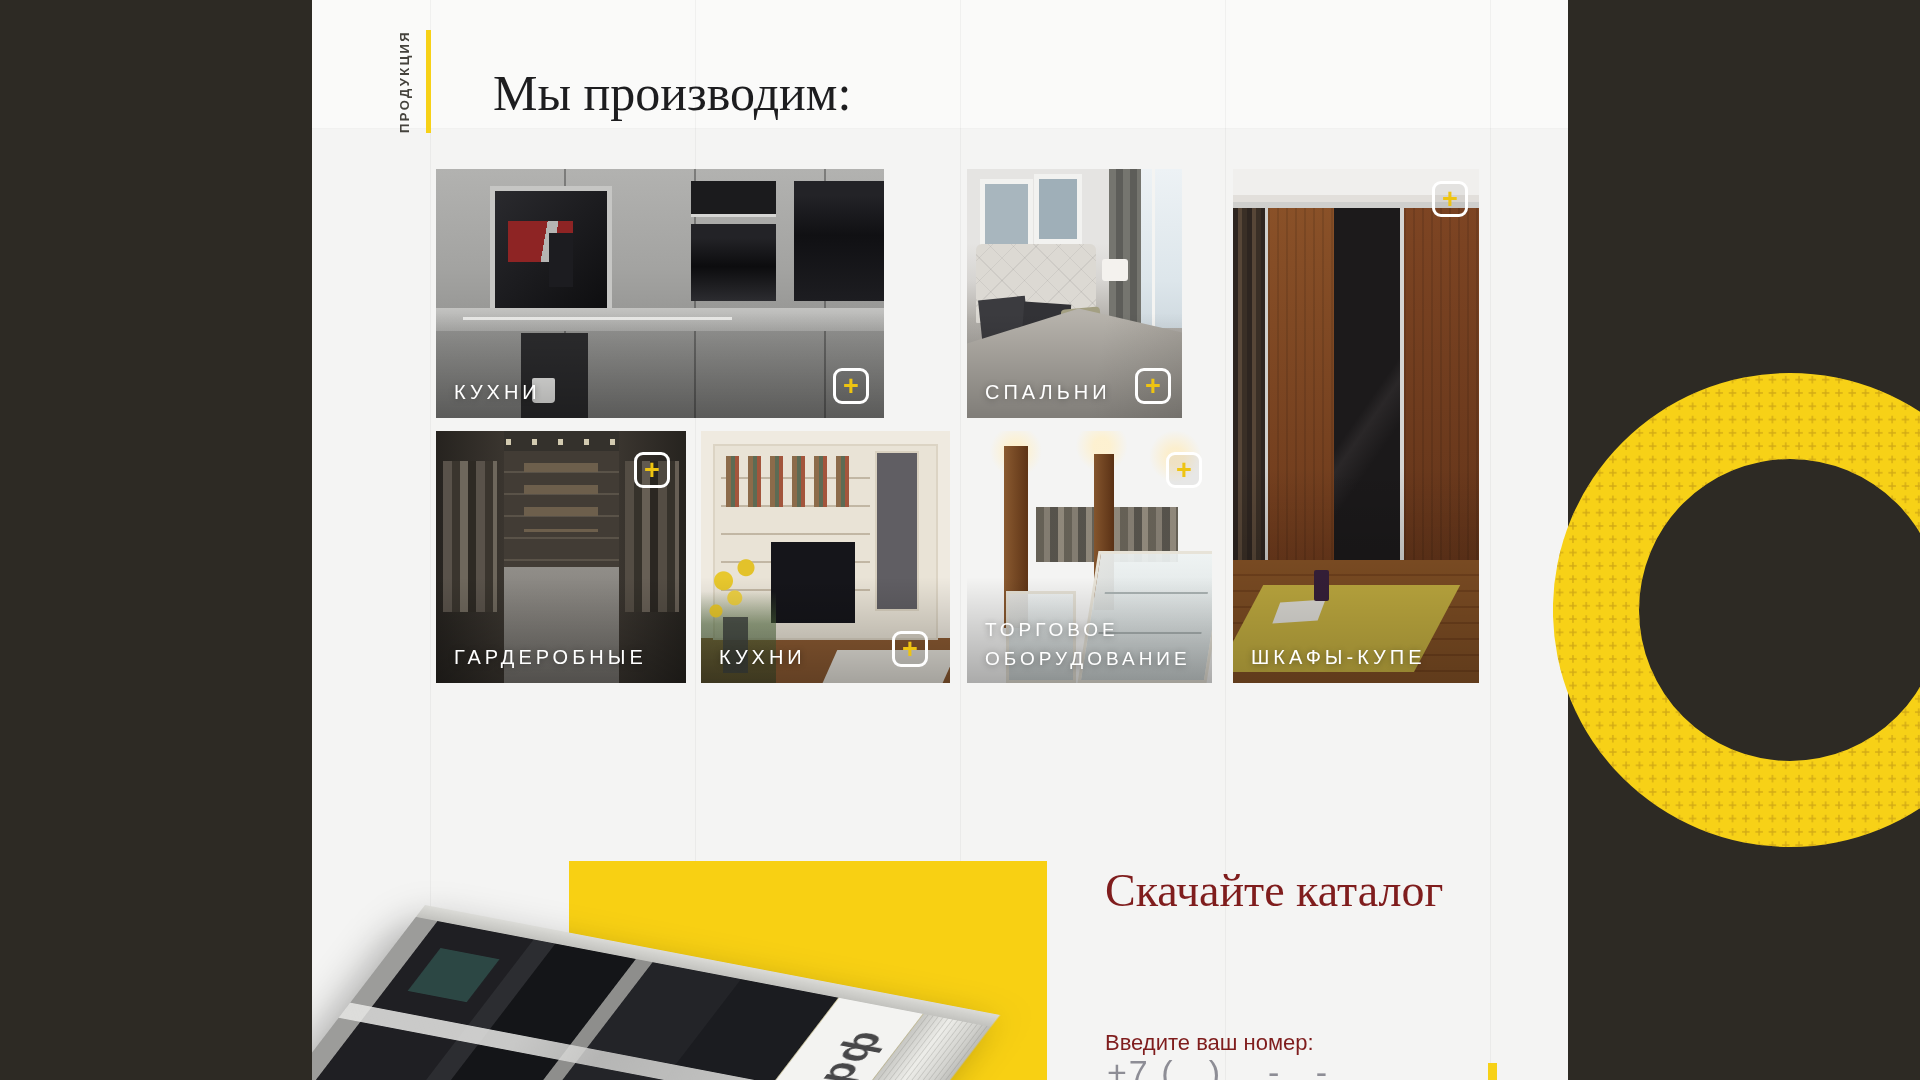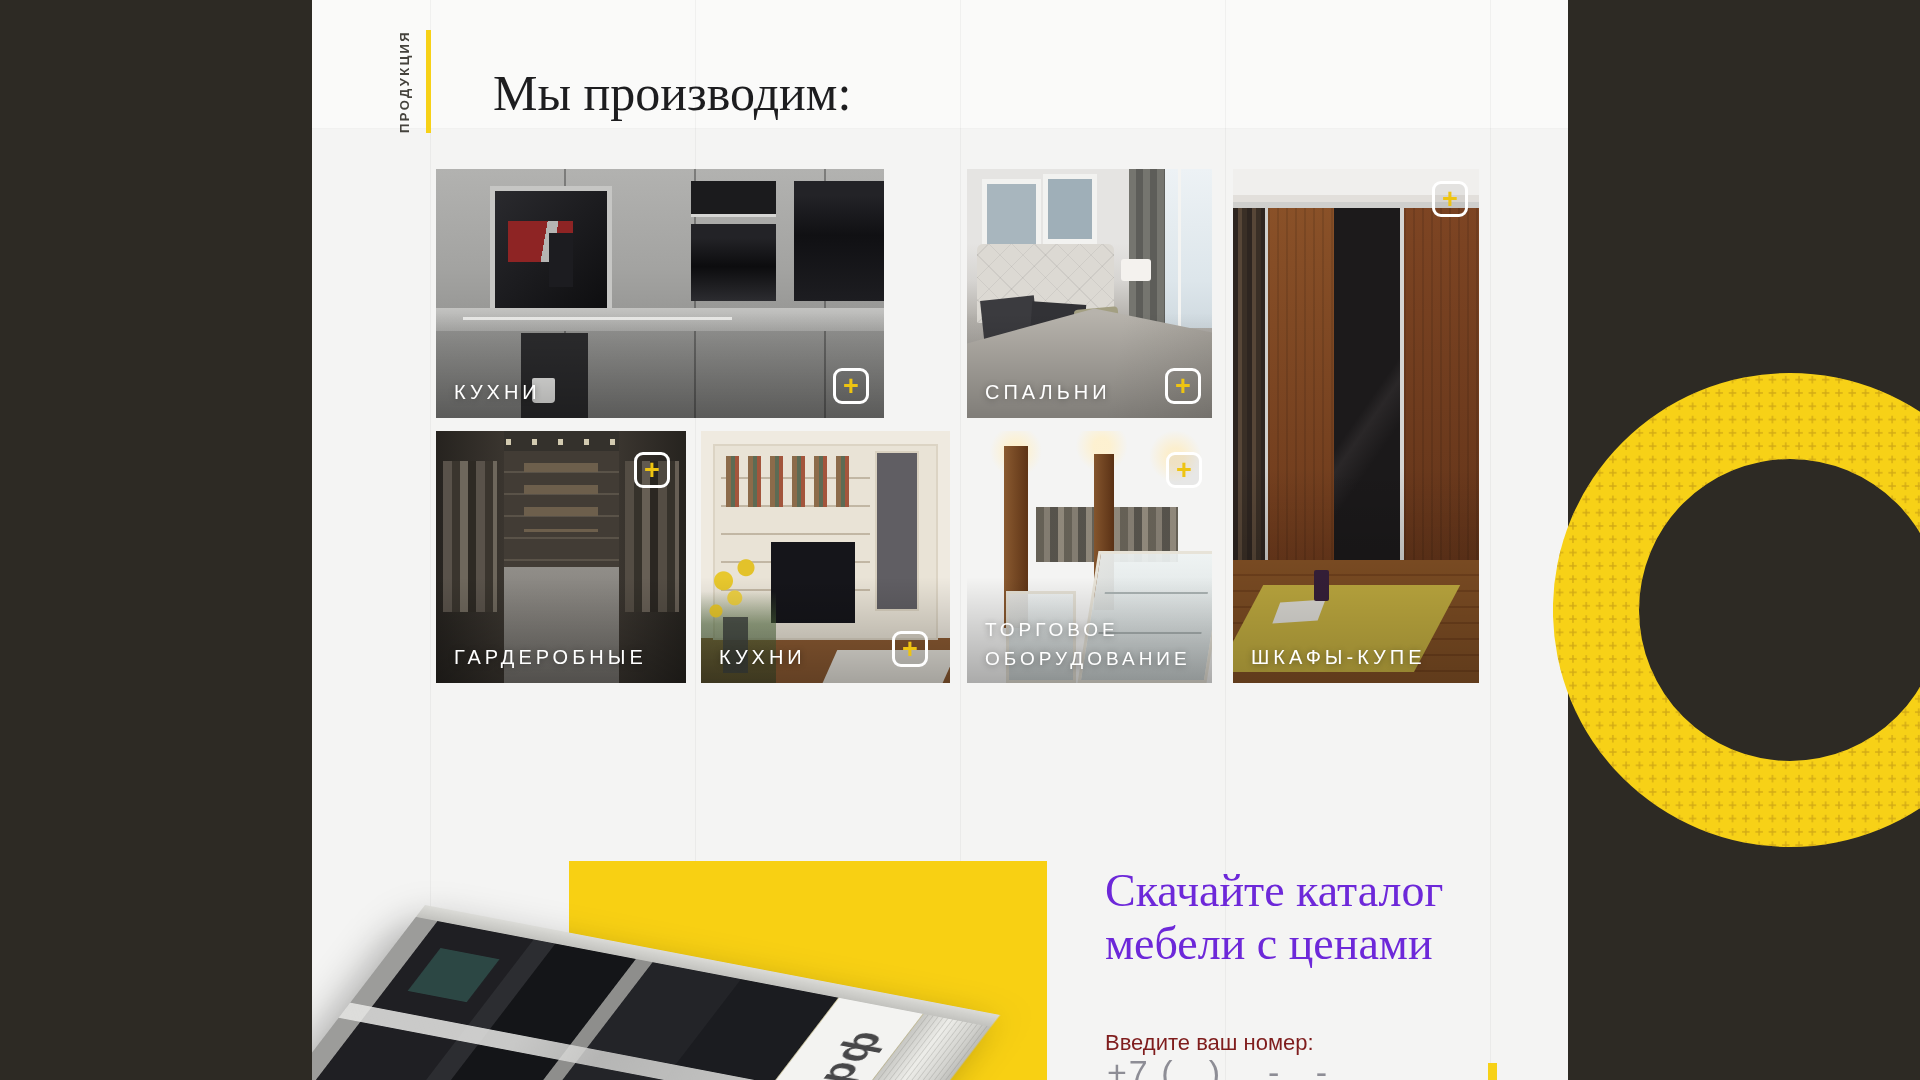--- a/index.html
+++ b/index.html
@@ -68,21 +68,21 @@
   .k-oven{position:absolute;left:57%;top:22%;width:19%;height:31%;
     background:linear-gradient(180deg,#232327 0 18%,#0c0c0e 55%,#2c2c30);}
   .k-oven2{position:absolute;left:80%;top:5%;width:20%;height:48%;
     background:linear-gradient(180deg,#232327 0 12%,#101013 45%,#1d1d21);}
   .k-band{position:absolute;left:0;top:56%;width:100%;height:9%;
     background:linear-gradient(180deg,#c3c3c1,#a9a9a7);}
   .k-band::before{content:"";position:absolute;left:6%;top:40%;width:60%;height:3px;background:#e9e9e7;}
   .k-coffee{position:absolute;left:19%;top:66%;width:15%;height:34%;background:#2c2c2e;}
   .k-cup{position:absolute;left:21.5%;top:84%;width:5%;height:10%;background:#f2f2f0;border-radius:2px 2px 4px 4px;}
 
-  .t-bedrooms{left:655px;top:169px;width:245px;height:249px;
+  .t-bedrooms{left:655px;top:169px;width:215px;height:249px;
     background:linear-gradient(180deg,#e5e4e2 0 30%,#d6d4d1 45%,#b3b0ab 60%,#999590 100%);}
   .b-window{position:absolute;right:0;top:0;width:25%;height:64%;
     background:linear-gradient(180deg,#edf2f5,#dde6eb 70%,#cfd9df);border-left:5px solid #fbfbfa;}
   .b-window::before{content:"";position:absolute;left:45%;top:0;bottom:0;width:3px;background:#f4f4f2;}
   .b-curtain{position:absolute;right:19%;top:0;width:15%;height:66%;
     background:repeating-linear-gradient(90deg,#75756f 0 7px,#5d5d59 7px 14px);}
   .b-frame1{position:absolute;left:6%;top:4%;width:20%;height:26%;border:5px solid #f2f2f0;background:#a8b6be;}
   .b-frame2{position:absolute;left:31%;top:2%;width:18%;height:24%;border:5px solid #f2f2f0;background:#9fafb8;}
   .b-headboard{position:absolute;left:4%;top:30%;width:56%;height:32%;background:#dcd9d3;
     background-image:repeating-linear-gradient(45deg,rgba(0,0,0,0.06) 0 1px,transparent 1px 16px),
@@ -206,21 +206,21 @@
     writing-mode:vertical-rl;transform:rotate(180deg);
     font-size:10px;letter-spacing:6px;color:#6d6d71;align-self:center;
   }
   .book-edge{position:absolute;left:516px;top:15px;width:69px;bottom:0;
     background:linear-gradient(90deg,#c6c6c2 0,#ededE9 40%,#d2d2ce 80%,#bcbcb8);
     background-image:repeating-linear-gradient(90deg,rgba(120,120,115,0.25) 0 1px,transparent 1px 5px),
       linear-gradient(90deg,#c6c6c2 0,#edede9 40%,#d2d2ce 80%,#bcbcb8);}
 
   .catalog-heading{
     position:absolute;left:793px;top:864px;
-    font-family:"Liberation Serif", serif;font-size:46px;line-height:53px;color:#6d28d9;
+    font-family:"Liberation Serif", serif;font-size:46px;line-height:53px;color:#7f1d1d;
   }
   .phone-label{position:absolute;left:793px;top:1030px;font-size:22px;color:#7f1d1d;}
   .phone-input{
     position:absolute;left:793px;top:1048px;width:430px;height:46px;
     border:none;outline:none;background:transparent;
     font-family:"Liberation Sans", sans-serif;font-size:34px;letter-spacing:2px;color:#85858d;
   }
   .phone-input::placeholder{color:#8d8d95;opacity:1;}
   .mini-bar{position:absolute;left:1176px;top:1063px;width:9px;height:17px;background:#f7d117;}
 
@@ -324,21 +324,20 @@
     <div class="book-cover"></div>
     <div class="book-stripe">
       <span class="book-subtext">и к а</span>
       <span class="book-title">бель·рф</span>
     </div>
     <div class="book-edge"></div>
   </div>
 
   <div class="catalog-heading">
     <div>Скачайте каталог</div>
-    <div>мебели с ценами</div>
   </div>
   <div class="phone-label">Введите ваш номер:</div>
   <input class="phone-input" type="text" placeholder="+7 (   )    -   -" style="">
   <div class="mini-bar"></div>
 </div>
 
 <svg class="ring-svg" width="367" height="474" viewBox="0 0 367 474">
   <defs>
     <pattern id="plusPattern" width="13.3" height="13.3" patternUnits="userSpaceOnUse">
       <path d="M6.65 2.9 V10.4 M2.9 6.65 H10.4" stroke="#c9a013" stroke-width="1.4" opacity="0.8"></path>

